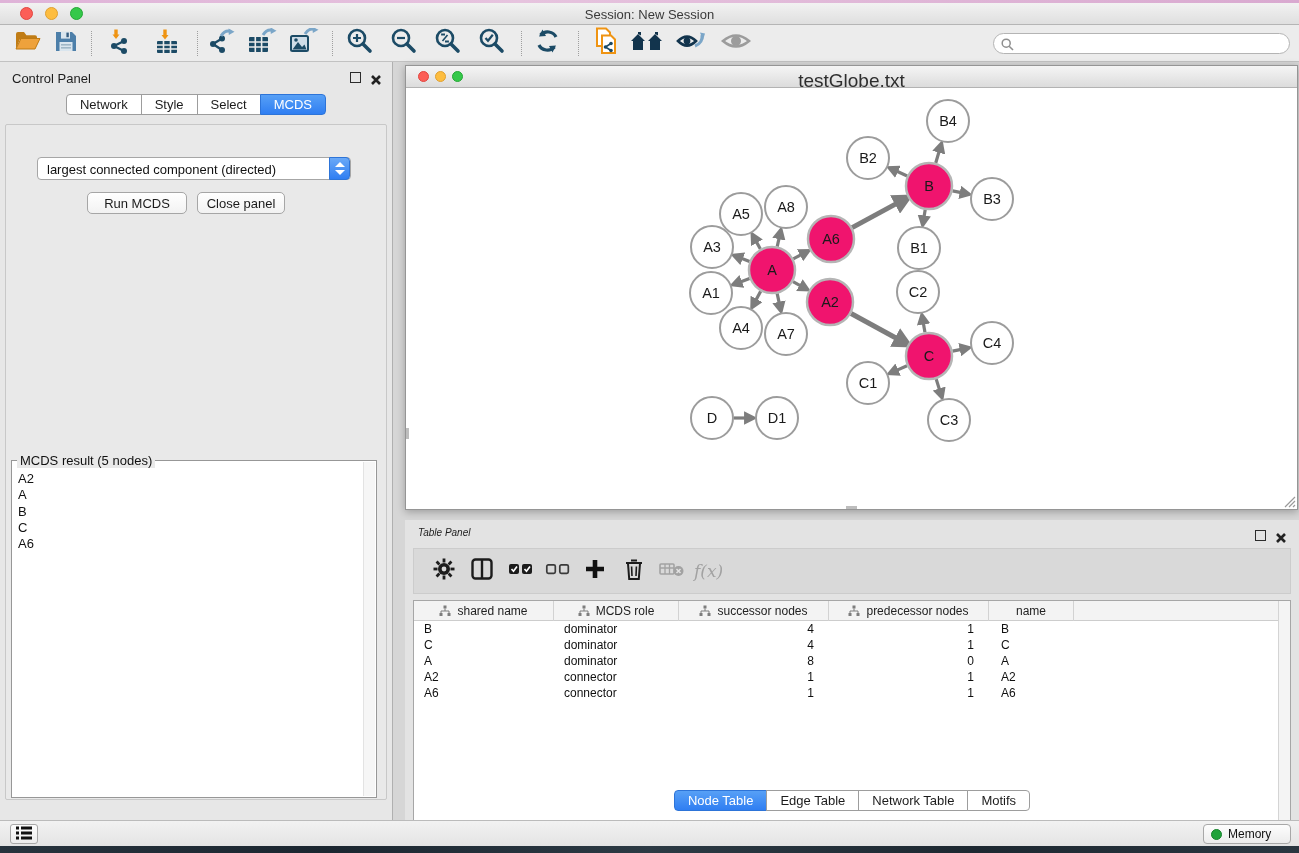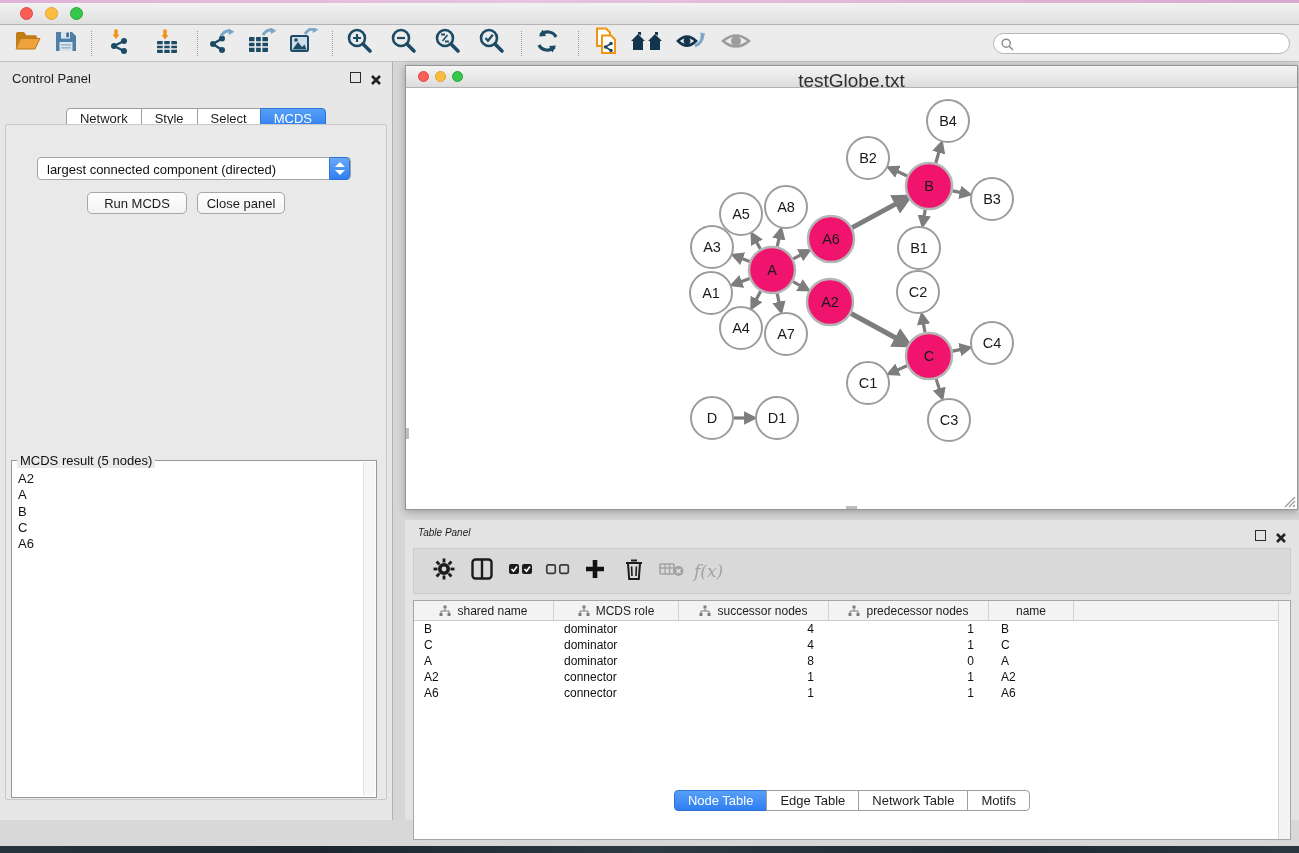--- a/index.html
+++ b/index.html
@@ -35,21 +35,21 @@
 
   
   #control-panel { position:absolute; left:0; top:62px; width:393px; height:758px;
                    background:#e7e7e7; border-right:1px solid #b0b0b0; }
   #cp-title { position:absolute; left:12px; top:9px; font-size:13px; color:#1d1d1d; }
   .panel-btn { position:absolute; top:10px; width:12px; height:12px; }
   #cp-float { right:30px; } #cp-close { right:10px; }
   #tp-float { right:32px; } #tp-close { right:12px; }
   .float-glyph { width:11px; height:11px; border:1.6px solid #2c2c2c; display:block; }
   .seg-row { position:absolute; left:0; right:0; display:flex; justify-content:center; }
-  #cp-tabs { top:46px; }
+  #cp-tabs { top:32px; }
   .seg-btn { height:21px; padding:0 13px; font-size:13px; line-height:19px; background:#fff;
              border:1px solid #9d9d9d; margin-left:-1px; color:#1c1c1c; cursor:default; }
   .seg-btn:first-child { border-radius:4px 0 0 4px; margin-left:0; }
   .seg-btn:last-child  { border-radius:0 4px 4px 0; }
   .seg-btn.active { background:linear-gradient(#57a0f6,#2f7ef2); border-color:#2d74d8; color:#fff; }
   #cp-inner { position:absolute; left:5px; right:5px; top:62px; height:676px;
               background:#e9e9e9; border:1px solid #c8c8c8; border-radius:2px; }
   #opt-label { position:absolute; left:0; right:0; top:74px; text-align:center;
                font-size:13px; font-weight:bold; color:#1b1b1b; }
   #criterion-select { position:absolute; left:37px; width:314px; top:95px; height:23px;
@@ -132,20 +132,21 @@
 <body>
 
 <div id="screen">
 
   <div id="desktop-top"></div>
 
   <div id="titlebar">
     <span class="tl red"></span>
     <span class="tl yellow"></span>
     <span class="tl green"></span>
+    <div class="title">Session: New Session</div>
   </div>
 
   <div id="main-toolbar">
     <span class="tbi" style="left:14px">
       <svg width="27" height="24" viewBox="0 0 27 24">
           <path d="M2 20 V5 q0-2 2-2 h6 l2.4 3.2 H21 q2 0 2 2 V10 H6 Z" fill="#c07c15"></path>
           <path d="M2 20 L7 9.5 H26 L21 20 Z" fill="#eea23c" stroke="#bf7a12" stroke-width="1"></path>
         </svg>
     </span>
     <span class="tbi" style="left:54px">
@@ -638,15 +639,33 @@
       <div id="table-scrollbar"></div>
     </div>
     <div class="seg-row" id="tp-tabs">
         <button class="seg-btn active">Node Table</button>
         <button class="seg-btn">Edge Table</button>
         <button class="seg-btn">Network Table</button>
         <button class="seg-btn">Motifs</button>
       </div>
   </div>
 
+  <div id="status-bar">
+    <button id="tasks-button">
+      <svg width="18" height="16" viewBox="0 0 18 16">
+          <g fill="#111">
+            <rect x="1" y="1.5" width="3" height="3"></rect>
+            <rect x="6" y="1.5" width="11" height="3"></rect>
+            <rect x="1" y="6.5" width="3" height="3"></rect>
+            <rect x="6" y="6.5" width="11" height="3"></rect>
+            <rect x="1" y="11.5" width="3" height="3"></rect>
+            <rect x="6" y="11.5" width="11" height="3"></rect>
+          </g>
+        </svg>
+    </button>
+    <button id="memory-button">
+      <span id="memory-dot"></span>
+      <span>Memory</span>
+    </button>
+  </div>
 
   <div id="desktop-bottom"></div>
 </div>
 
 </body></html>

